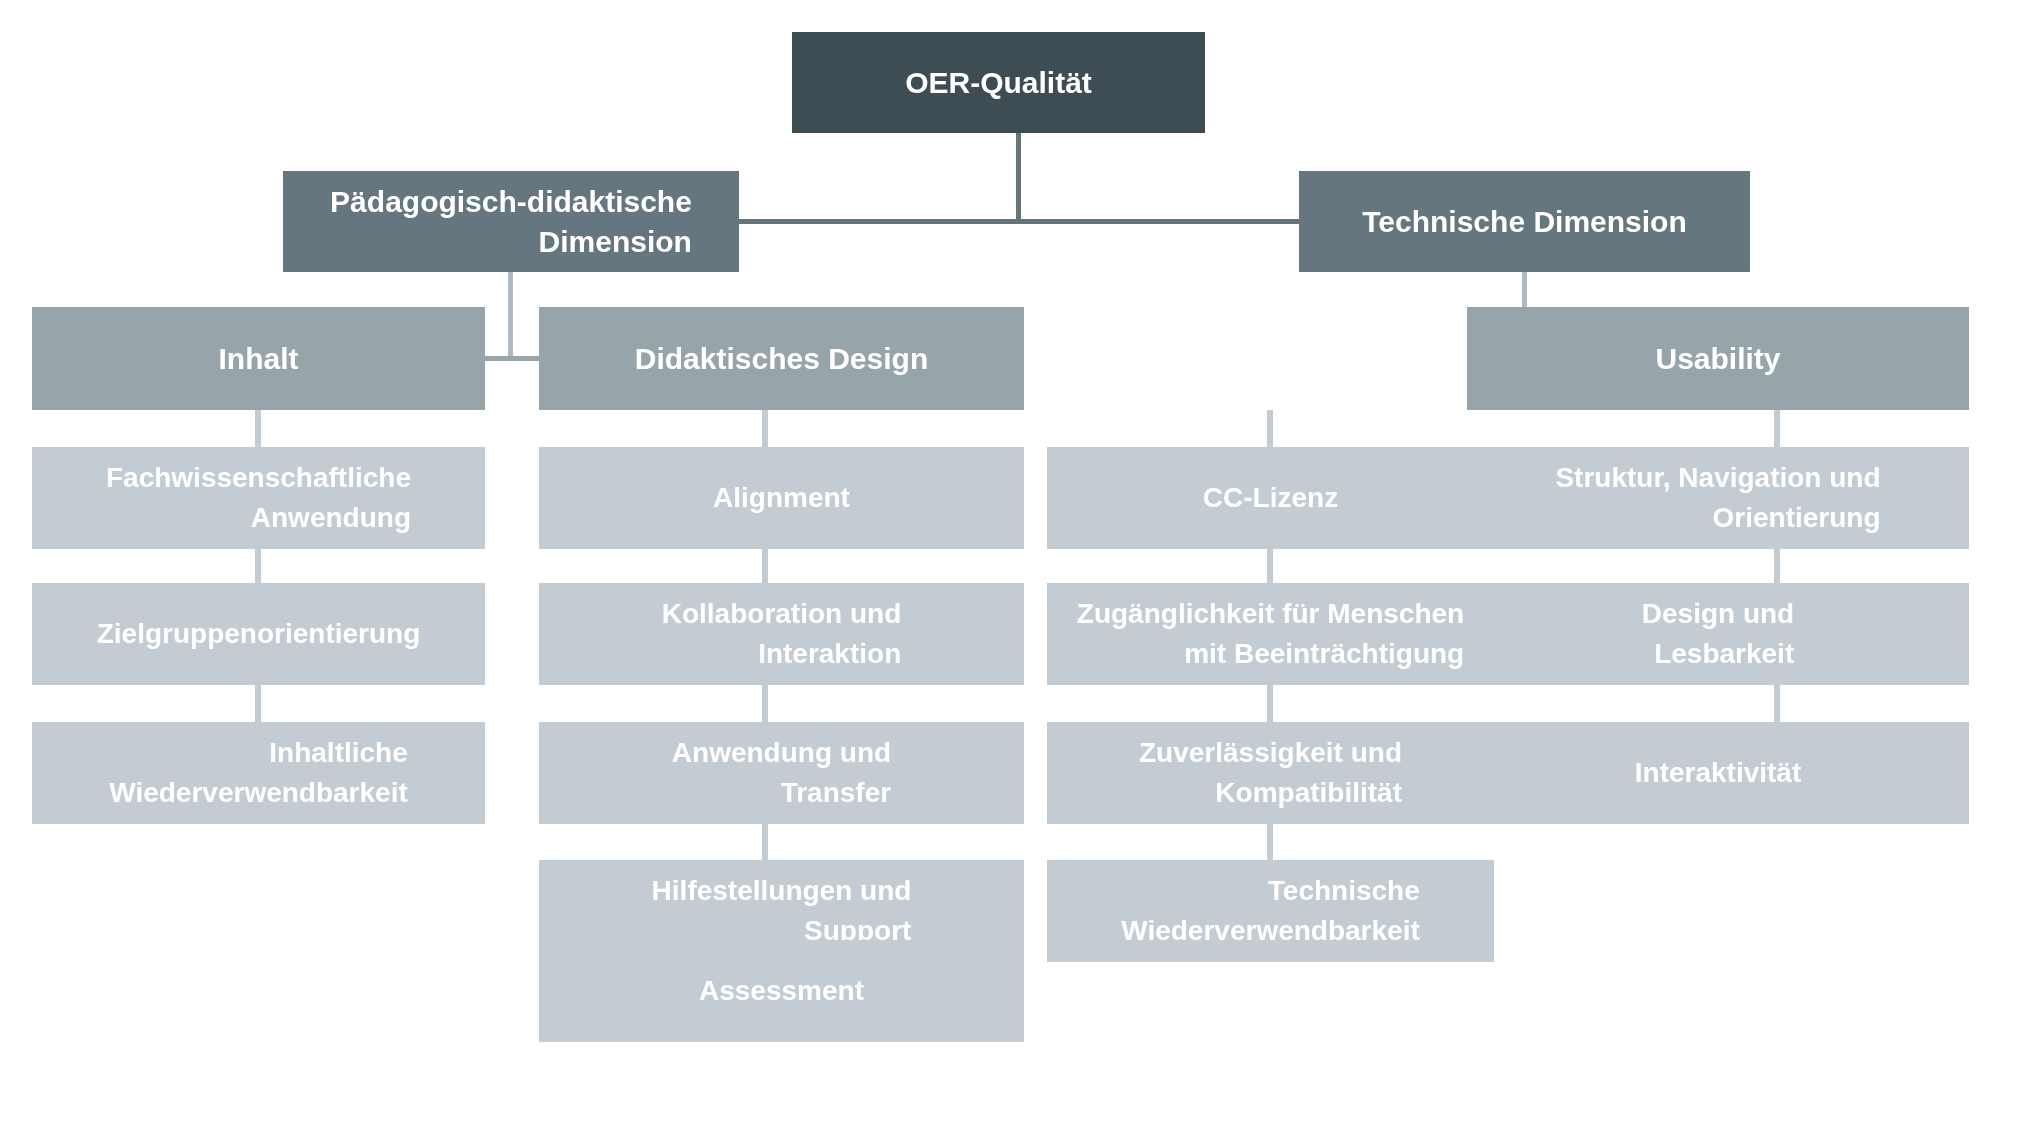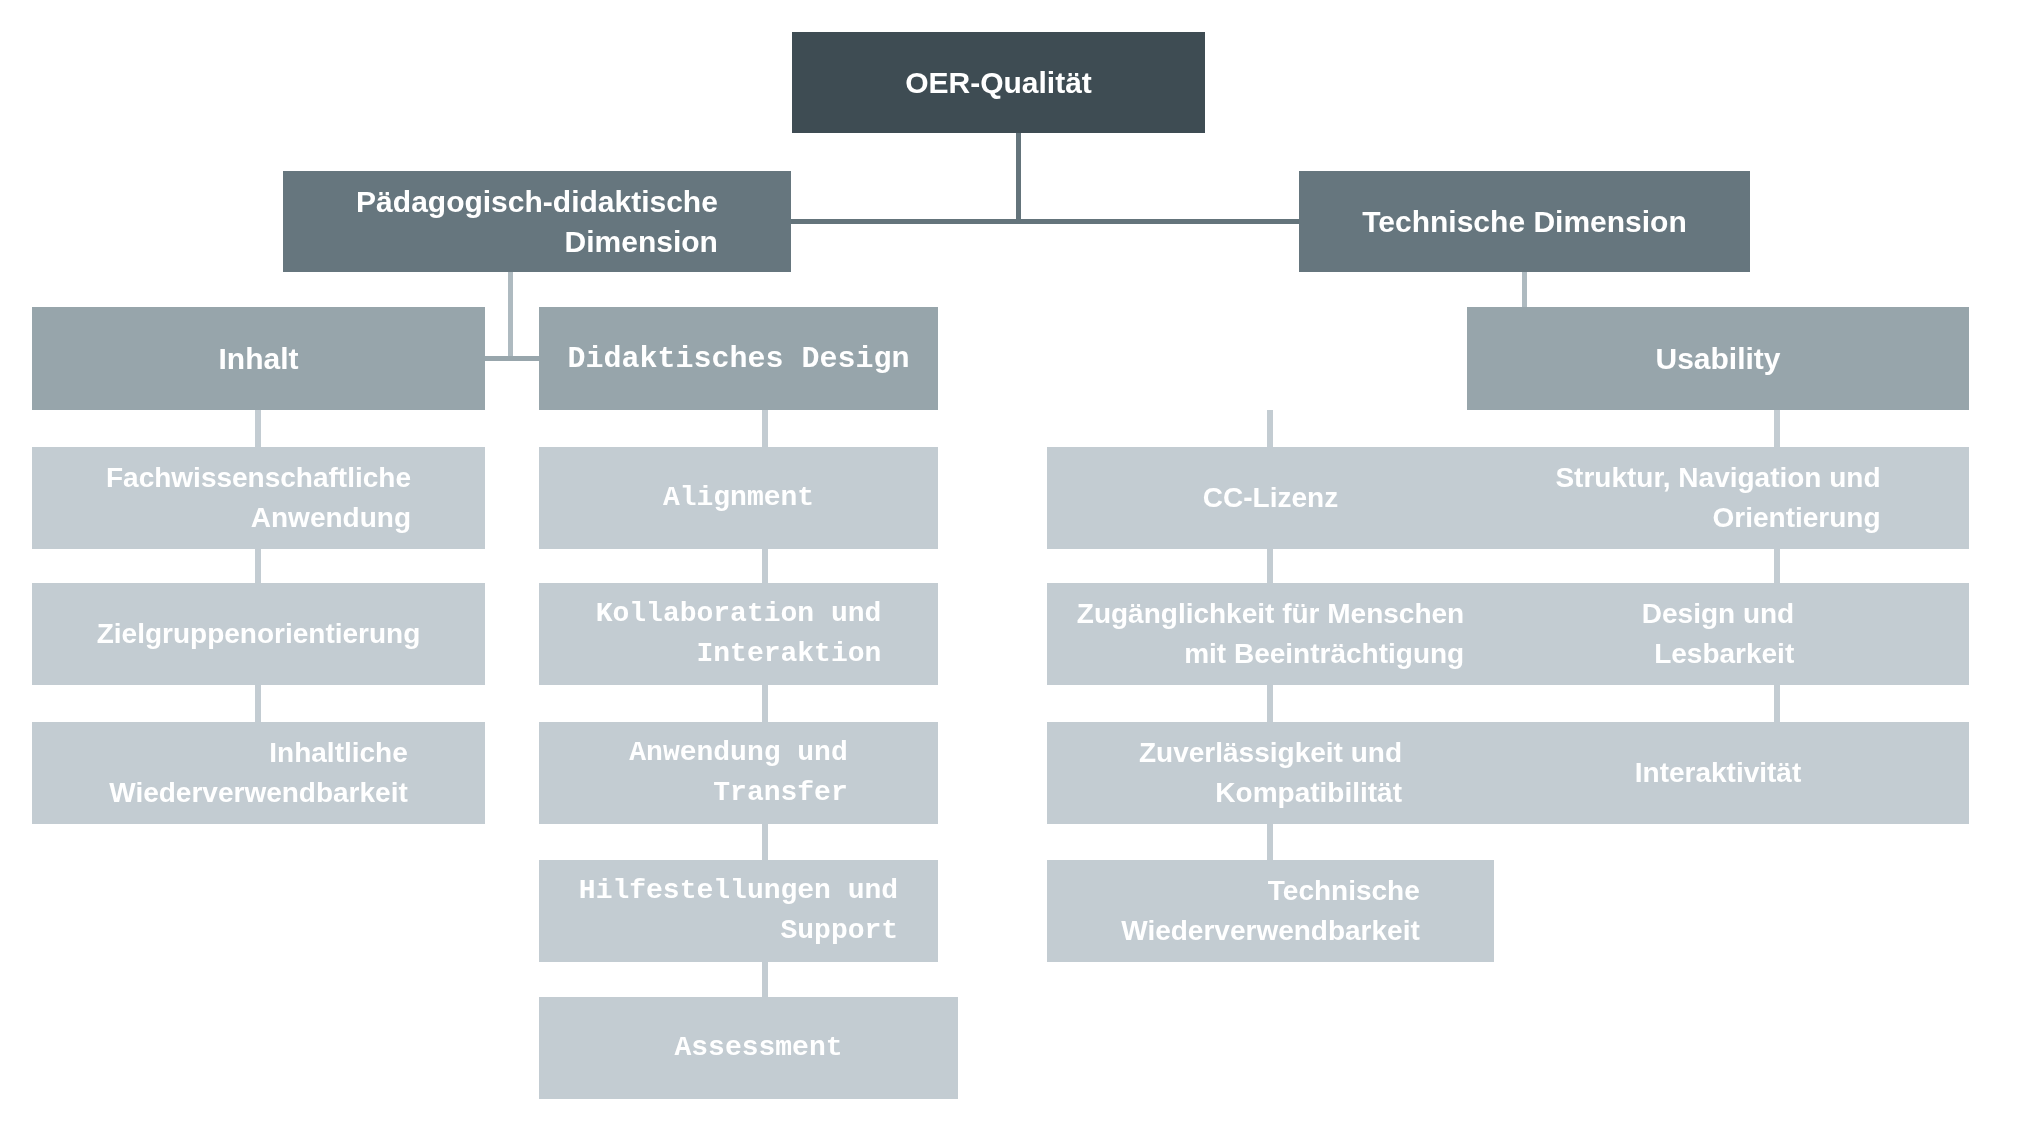--- a/index.html
+++ b/index.html
@@ -22,35 +22,35 @@
     justify-content: center;
     text-align: right;
     color: #ffffff;
     font-weight: bold;
     white-space: pre-line;
     z-index: 2;
     line-height: 40px;
   }
   .root-box   { background: #3e4c53; font-size: 30px; left: 792px; top: 32px;  width: 413px; height: 101px; }
   .dim-box    { background: #66767e; font-size: 30px; top: 171px; height: 101px; }
-  .dim-1      { left: 283px;  width: 508px; }
+  .dim-1      { left: 283px;  width: 456px; }
   .dim-2      { left: 1299px; width: 451px; }
   .hdr-box    { background: #97a5ab; font-size: 30px; top: 307px; height: 103px; }
   .item-box   { background: #c3ccd2; font-size: 28px; height: 102px; }
   
   .c1 { left: 32px;   width: 453px; }
-  .c2 { left: 539px;  width: 399px; font-family: Liberation Mono, monospace; }
+  .c2 { left: 539px;  width: 485px; }
   .c3 { left: 1047px; width: 447px; }
   .c4 { left: 1467px; width: 502px; }
   
   .r1 { top: 447px; }
   .r2 { top: 583px; }
   .r3 { top: 722px; }
   .r4 { top: 860px; }
-  .r5 { top: 997px; padding-left: 20px; }
+  .r5 { top: 940px; }
   
   .conn { position: absolute; z-index: 0; }
   .conn-dark  { background: #64747b; }
   .conn-mid   { background: #aebac0; }
   .conn-stub  { background: #98a6ac; }
   .conn-light { background: #c3ccd2; }
   .v-root  { left: 1016px; top: 133px; width: 5px; height: 90px; }
   .h-main  { left: 736px;  top: 219px; width: 566px; height: 5px; }
   .v-dim1  { left: 508px;  top: 272px; width: 5px; height: 86px; }
   .stub-1  { left: 483px;  top: 356px; width: 58px; height: 5px; }

